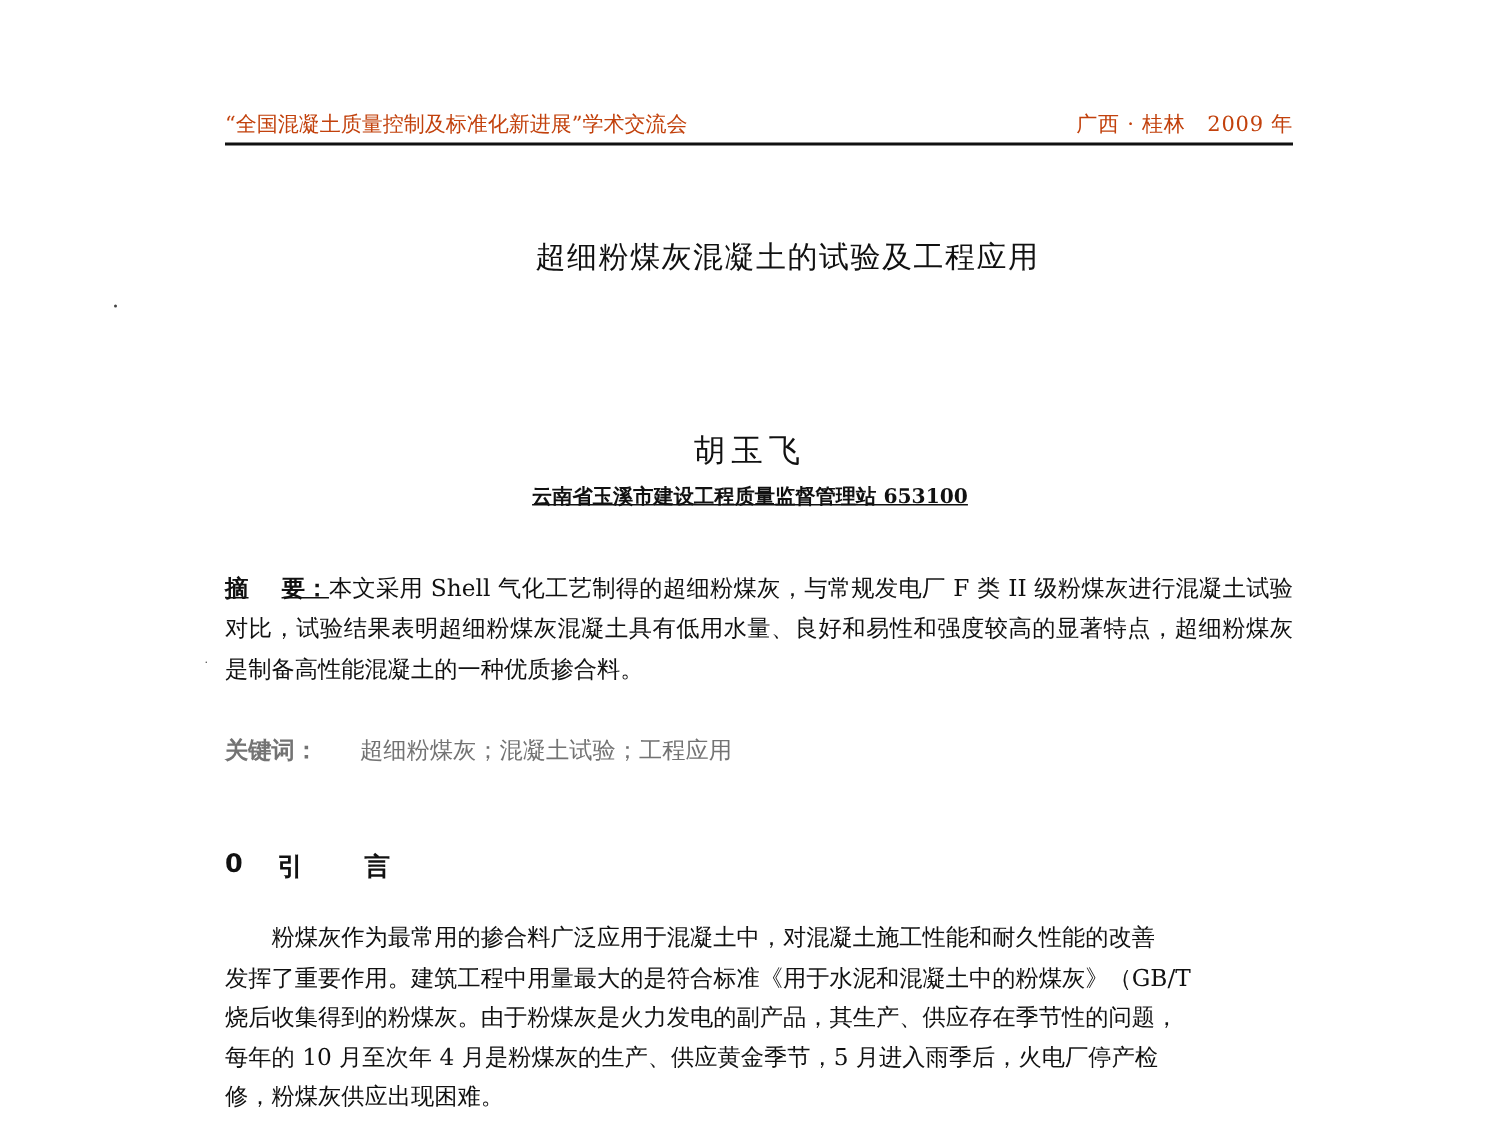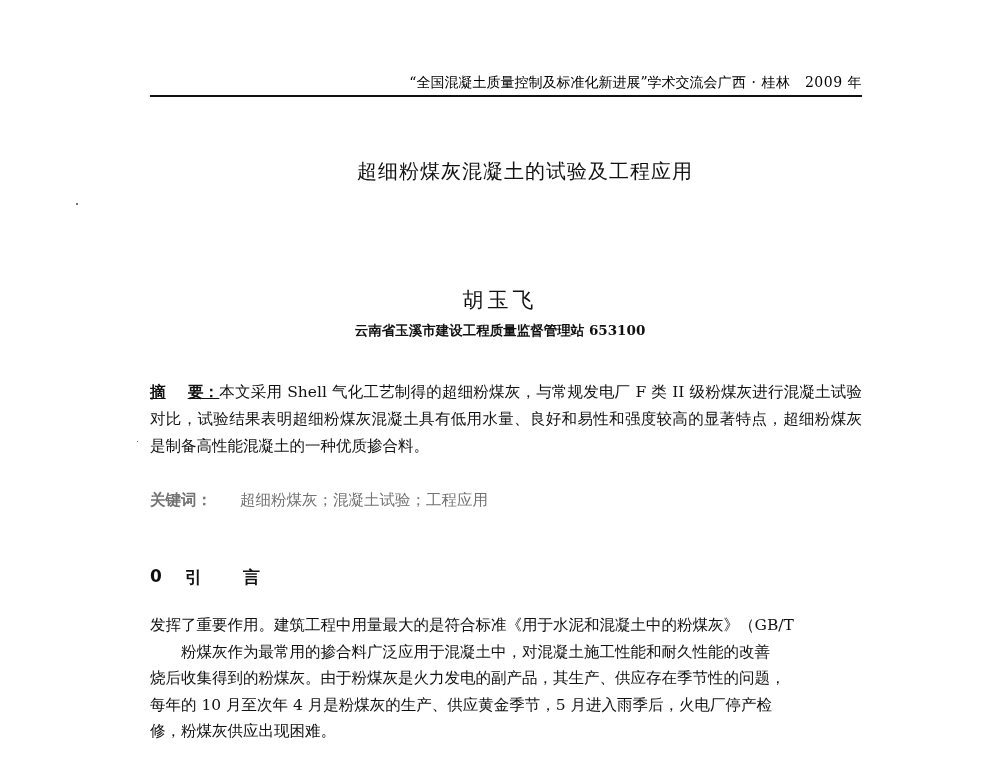--- a/index.html
+++ b/index.html
@@ -21,23 +21,23 @@
     width: 1000px; height: 760px;
   }
   .running-header {
     position: absolute;
     left: 150px;
     top: 70px;
     width: 712px;
     height: 22px;
     font-size: 14px;
     display: flex;
-    justify-content: flex-end;
+    justify-content: space-between;
     align-items: flex-end;
-    color: #000000;
+    color: #c2410c;
   }
   .running-header .right { letter-spacing: 0.5px; }
   .header-rule {
     position: absolute;
     left: 150px;
     top: 95px;
     width: 712px;
     height: 2px;
     background: #111;
   }
@@ -66,20 +66,21 @@
   }
   .affiliation {
     position: absolute;
     left: 0;
     top: 322px;
     width: 1000px;
     text-align: center;
     font-size: 13.5px;
     font-weight: bold;
     color: #111;
+    text-decoration: underline;
   }
   .abstract {
     position: absolute;
     left: 150px;
     top: 378px;
     width: 712px;
     font-size: 15.5px;
     line-height: 27px;
     text-align: justify;
     color: #111;
@@ -153,20 +154,20 @@
     <span class="label">关键词：</span><span>超细粉煤灰；混凝土试验；工程应用</span>
   </div>
 
   <div class="section-heading">
     <span class="num">0</span>
     <span class="w1">引</span>
     <span>言</span>
   </div>
 
   <div class="body-text">
+    <span class="line" style="text-indent:2em;">粉煤灰作为最常用的掺合料广泛应用于混凝土中，对混凝土施工性能和耐久性能的改善</span>
     <span class="line">发挥了重要作用。建筑工程中用量最大的是符合标准《用于水泥和混凝土中的粉煤灰》（GB/T</span>
-    <span class="line" style="text-indent:2em;">粉煤灰作为最常用的掺合料广泛应用于混凝土中，对混凝土施工性能和耐久性能的改善</span>
     <span class="line">烧后收集得到的粉煤灰。由于粉煤灰是火力发电的副产品，其生产、供应存在季节性的问题，</span>
     <span class="line">每年的 10 月至次年 4 月是粉煤灰的生产、供应黄金季节，5 月进入雨季后，火电厂停产检</span>
     <span class="line">修，粉煤灰供应出现困难。</span>
   </div>
 
 </div>
 
 </body></html>

